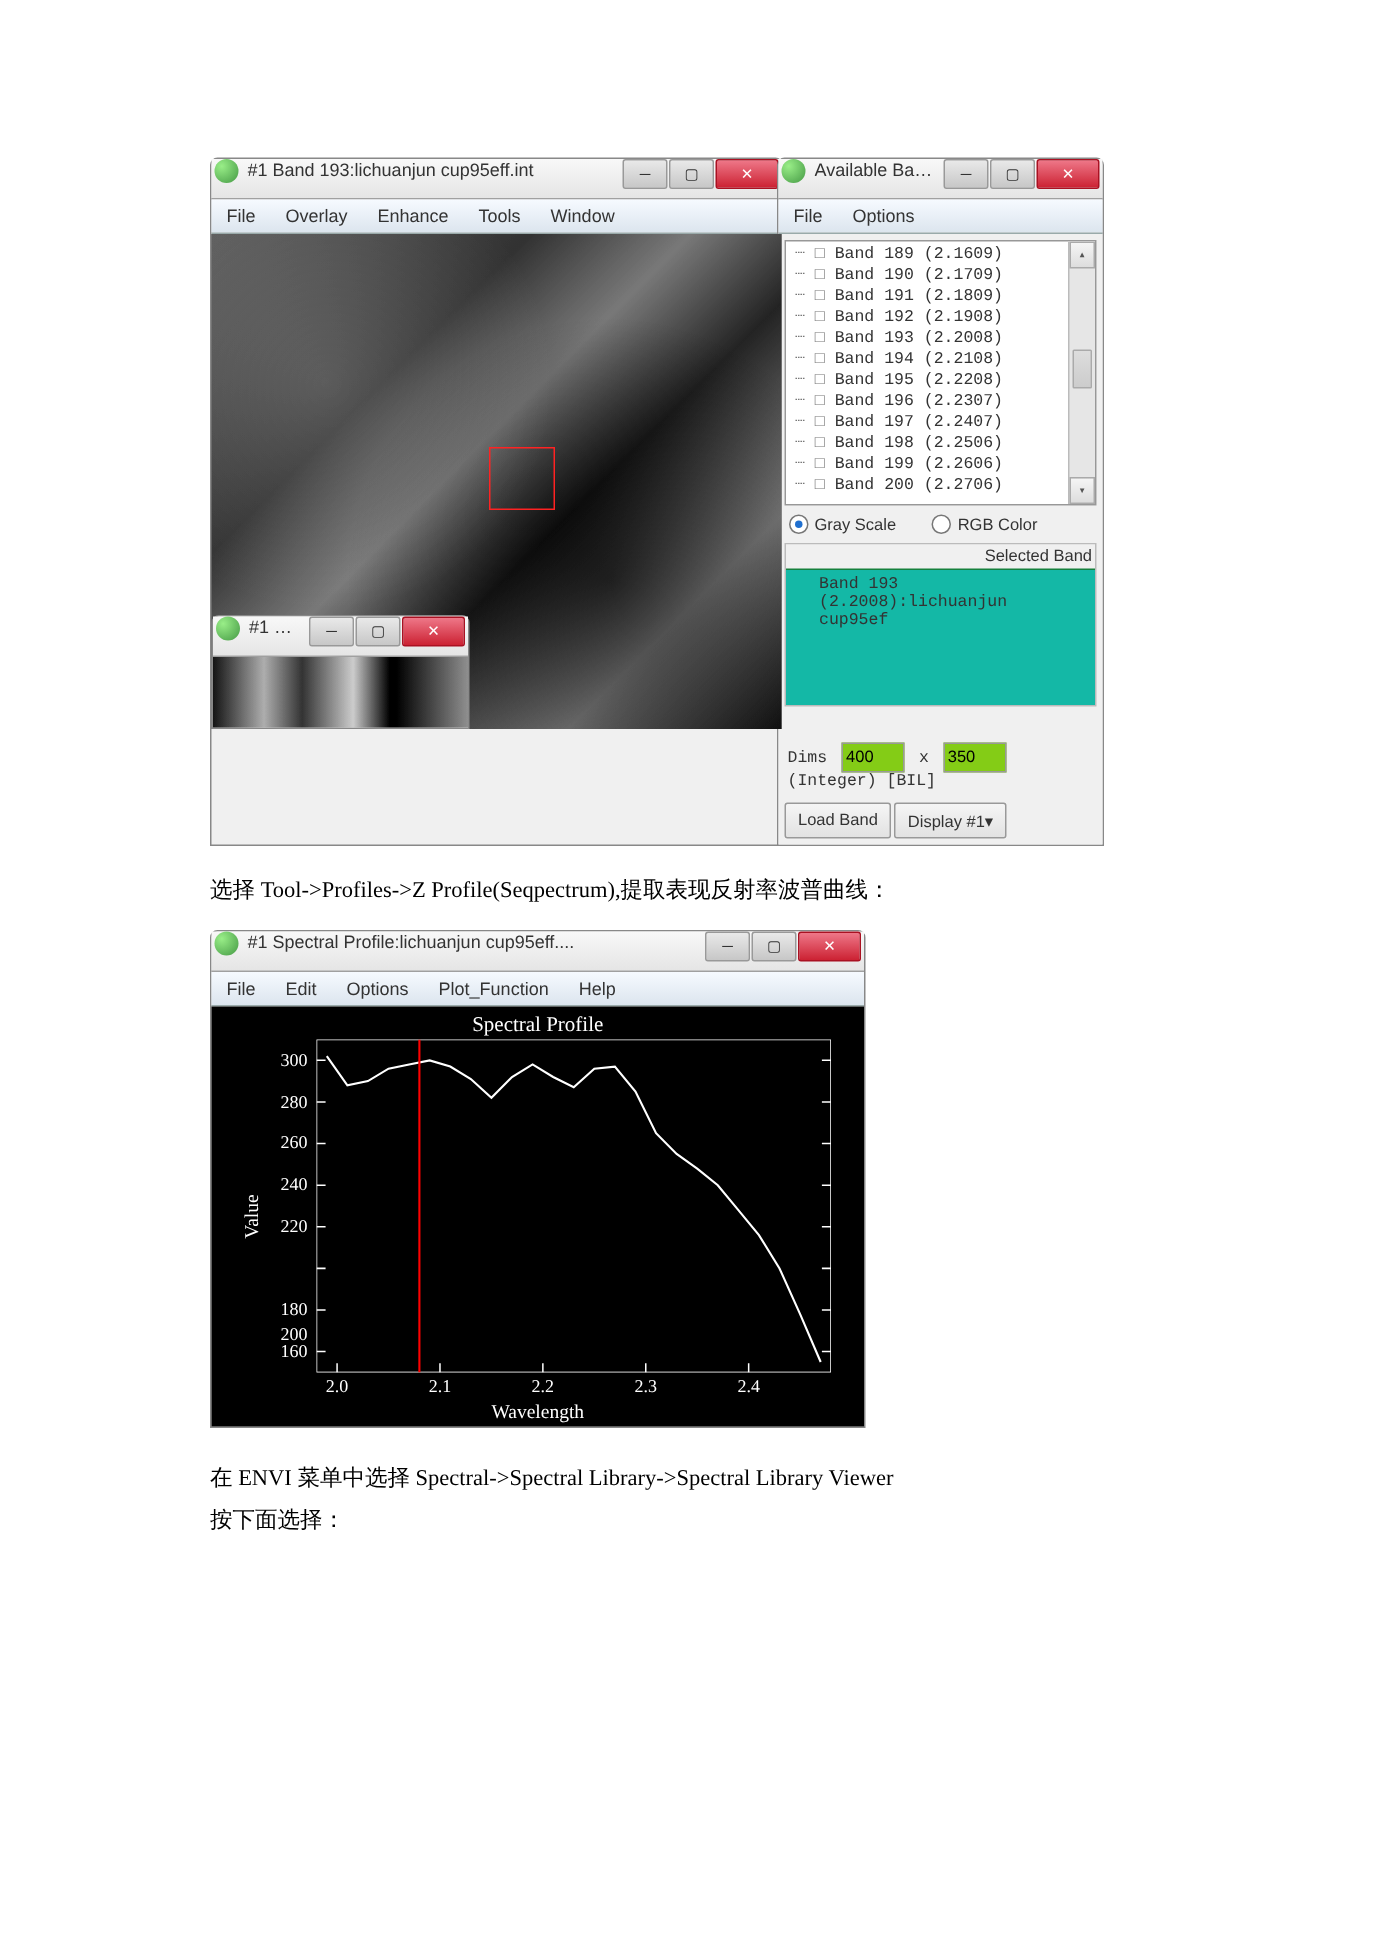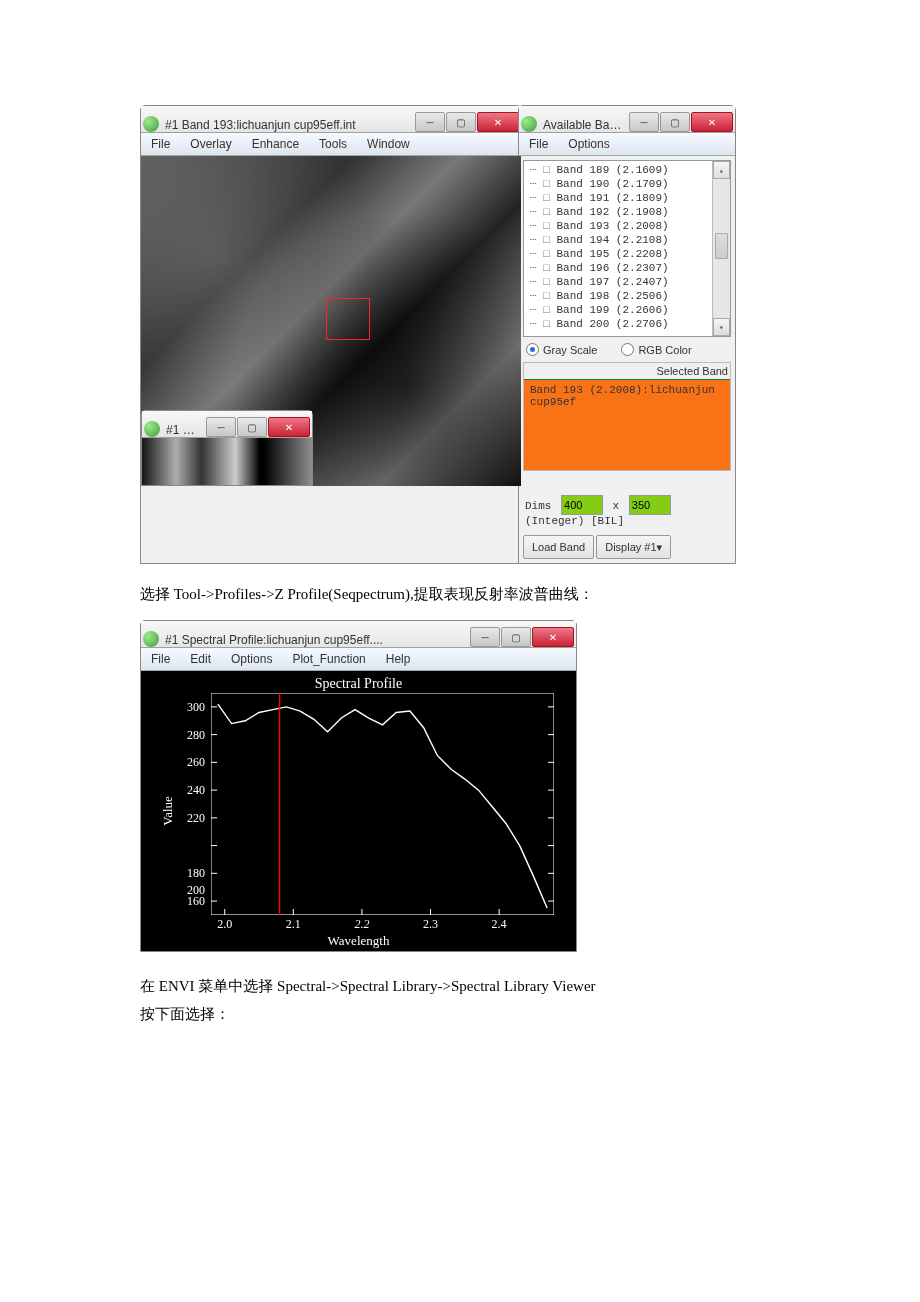--- a/index.html
+++ b/index.html
@@ -1,18 +1,18 @@
 <!DOCTYPE html>
 <html><head>
 <meta charset="utf-8">
 <style>
 body{margin:0;background:#fff;font-family:SimSun,"Songti SC",serif;width:920px}
 .page{padding:105px 140px 50px 140px;font-size:15px;color:#000;line-height:1.6}
 .win{background:#f0f0f0;border:1px solid #888;border-radius:5px 5px 0 0;box-shadow:inset 0 1px 0 #fff}
-.titlebar{display:flex;align-items:flex-end;height:26px;background:linear-gradient(#f8f8f8,#e5e5e5);border-bottom:1px solid #a0a0a0;gap:6px;padding:0 2px}
+.titlebar{display:flex;align-items:flex-start;height:26px;background:linear-gradient(#f8f8f8,#e5e5e5);border-bottom:1px solid #a0a0a0;gap:6px;padding:0 2px}
 .titlebar .icon{width:16px;height:16px;border-radius:50%;background:radial-gradient(circle at 30% 30%,#9e8,#494)}
 .titlebar .ttl{flex:1;font:12px Tahoma,Arial;color:#333;white-space:nowrap;overflow:hidden;text-overflow:ellipsis}
 .winbtns{display:flex;gap:1px}
 .winbtn{width:28px;height:18px;background:linear-gradient(#e9e9e9,#c7c7c7);border:1px solid #999;border-radius:2px;display:flex;align-items:center;justify-content:center;font:10px Arial;color:#333}
 .winbtn.close{background:linear-gradient(#e78,#c23);color:#fff;border-color:#a12;width:40px}
 .menubar{background:linear-gradient(#f6faff,#dce5ee);border-bottom:1px solid #9aa;display:flex;font:12px Tahoma,Arial;color:#333}
 .menubar span{padding:4px 10px}
 
 .cluster{display:flex}
 .disp{width:380px}
@@ -37,21 +37,21 @@
 .listbox .item:before{content:'┈ □ ';color:#777}
 .scroll{position:absolute;right:0;top:0;bottom:0;width:17px;background:#e6e6e6;border-left:1px solid #bbb}
 .scroll .arr{height:16px;background:linear-gradient(#f5f5f5,#ddd);border:1px solid #aaa;display:flex;align-items:center;justify-content:center;color:#555;font-size:8px}
 .scroll .thumb{position:absolute;right:2px;left:2px;top:72px;height:24px;background:linear-gradient(#ddd,#ccc);border:1px solid #aaa;border-radius:1px}
 .radioRow{padding:6px 3px;display:flex;gap:24px;font:11px Tahoma,Arial}
 .radio{display:inline-flex;align-items:center;gap:4px}
 .radio .dot{width:11px;height:11px;border:1px solid #777;border-radius:50%;background:#fff;display:inline-flex;align-items:center;justify-content:center}
 .radio .dot.on:after{content:'';width:5px;height:5px;background:#2070d0;border-radius:50%}
 .selBand{border:1px solid #bbb}
 .selBand .hdr{background:#f0f0f0;text-align:right;font:11px Tahoma,Arial;border-bottom:1px solid #15803d;padding:2px}
-.selBand .body{background:#f97316;height:82px;padding:4px 6px;font:11px SimSun,"Courier New",monospace}
+.selBand .body{background:#14b8a6;height:82px;padding:4px 22px;font:11px SimSun,"Courier New",monospace}
 .dims{margin-top:20px;padding:4px 2px;font:11px SimSun,"Courier New",monospace}
 .dims input{width:36px;height:16px;font:11px Arial;border:1px solid #999;background:#84cc16;margin:0 3px}
 .btnrow{display:flex;gap:2px;margin-top:4px}
 .btn3d{display:inline-flex;align-items:center;padding:2px 8px;font:11px Tahoma,Arial;background:linear-gradient(#f5f5f5,#e2e2e2);border:1px solid #999;border-radius:2px;height:18px}
 
 
 .spectral{width:435px;margin-top:14px}
 .plotArea{background:#000;position:relative;height:280px}
 .plotTitle{color:#fff;font:14px/1 "Times New Roman",serif;text-align:center;padding-top:6px}
 .plotSVG{position:absolute;inset:22px 22px 36px 70px}
@@ -201,21 +201,21 @@
           <div class="ytick" style="top: 68.75%; margin-top: 44px;">200</div>
           <div class="ytick" style="top: 56.25%;">220</div>
           <div class="ytick" style="top: 43.75%;">240</div>
           <div class="ytick" style="top: 31.25%;">260</div>
           <div class="ytick" style="top: 18.75%;">280</div>
           <div class="ytick" style="top: 6.25%;">300</div>
         </div>
   <div class="xticks" id="xticks">
           <div class="xtick" style="left: 4%;">2.0</div>
           <div class="xtick" style="left: 24%;">2.1</div>
-          <div class="xtick" style="left: 44%; font-style: italic;">2.2</div>
+          <div class="xtick" style="left: 44%;">2.2</div>
           <div class="xtick" style="left: 64%;">2.3</div>
           <div class="xtick" style="left: 84%;">2.4</div>
         </div>
   <svg class="plotSVG" id="plotsvg" preserveAspectRatio="none" viewBox="0 0 340 220">
           <rect x="0" y="0" width="340" height="220" fill="none" stroke="#fff" stroke-width="1"></rect>
           <line x1="13.600000000000012" y1="220" x2="13.600000000000012" y2="214" stroke="#fff"></line>
           <line x1="81.60000000000008" y1="220" x2="81.60000000000008" y2="214" stroke="#fff"></line>
           <line x1="149.60000000000014" y1="220" x2="149.60000000000014" y2="214" stroke="#fff"></line>
           <line x1="217.59999999999988" y1="220" x2="217.59999999999988" y2="214" stroke="#fff"></line>
           <line x1="285.59999999999997" y1="220" x2="285.59999999999997" y2="214" stroke="#fff"></line>

